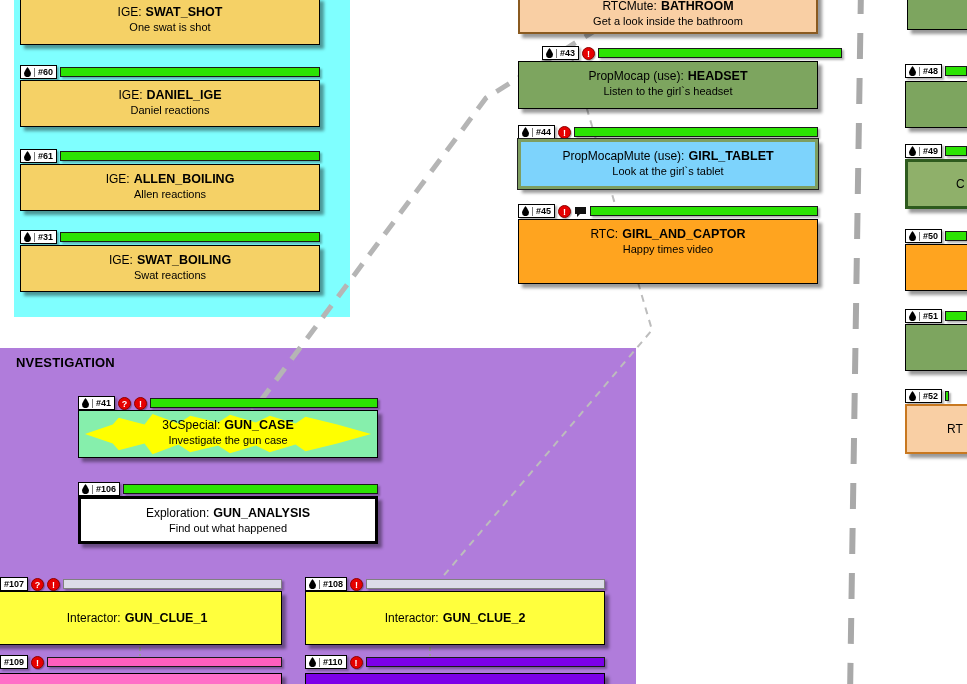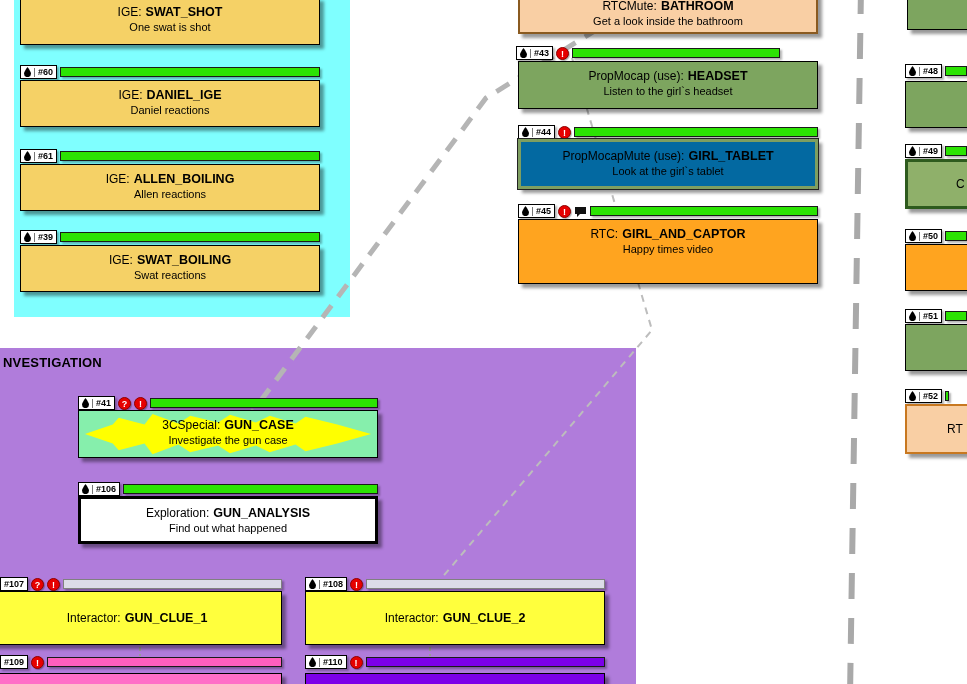--- a/index.html
+++ b/index.html
@@ -3,38 +3,38 @@
 <meta charset="utf-8">
 <style>
   html,body{margin:0;padding:0;background:#fff;}
   #stage{position:relative;width:967px;height:684px;overflow:hidden;background:#ffffff;
          font-family:"Liberation Sans",sans-serif;color:#000;}
 
   
   .panel{position:absolute;z-index:0;}
   #panel-cyan{left:14px;top:0;width:336px;height:317px;background:#7FFFFF;}
   #panel-purple{left:0;top:348px;width:636px;height:340px;background:#B07CDB;}
-  #panel-label{position:absolute;left:3px;top:355px;z-index:2;font-weight:bold;font-size:13px;letter-spacing:.2px;}
+  #panel-label{position:absolute;left:16px;top:355px;z-index:2;font-weight:bold;font-size:13px;letter-spacing:.2px;}
 
   
   #wires{position:absolute;left:0;top:0;z-index:1;pointer-events:none;}
 
   
   .card{position:absolute;z-index:2;border:1px solid #000;box-shadow:4px 4px 3px rgba(0,0,0,.40);
         text-align:center;box-sizing:border-box;}
   .title{font-size:12px;padding-top:7px;white-space:nowrap;}
   .pfx{margin-right:4px;text-align:right;}
   .b{font-weight:bold;font-size:12.5px;}
   .sub{font-size:11px;padding-top:2px;white-space:nowrap;}
   .one{display:flex;align-items:center;justify-content:center;}
   .one .title{padding-top:0;}
 
   .tan{background:#F5D166;}
   .green{background:#7DA55F;}
-  .palegreen{background:#0369a1;border:3px solid #7E9E60;outline:1px solid #222;}
+  .palegreen{background:#7dd3fc;border:3px solid #7E9E60;outline:1px solid #222;}
   .peach{background:#F9CFA4;border:2px solid #8A5A20;}
   .orange{background:#FFA41F;}
   .yellow{background:#FFFF3D;}
   .paleyellow{background:#86efac;}
   .white3{background:#fff;border:3px solid #000;}
   .pinkc{background:#FF6EC7;}
   .violetc{background:#7C00E8;}
   .green49{background:#8FB06A;border:3px solid #2E5B1E;}
   .peach52{background:#F9CFA4;border:2px solid #C87820;}
   .leftpad{display:flex;align-items:center;justify-content:flex-start;font-size:12px;}
@@ -65,21 +65,21 @@
   #c-swatshot{left:20px;top:-3px;width:300px;height:48px;}
   #r60{left:20px;top:65px;width:300px;}
   #c-daniel{left:20px;top:80px;width:300px;height:47px;}
   #r61{left:20px;top:149px;width:300px;}
   #c-allen{left:20px;top:164px;width:300px;height:47px;}
   #r62{left:20px;top:230px;width:300px;}
   #c-swatboil{left:20px;top:245px;width:300px;height:47px;}
 
   
   #c-bath{left:518px;top:-10px;width:300px;height:44px;}
-  #r43{left:516px;top:46px;width:264px;}
+  #r43{left:542px;top:46px;width:300px;}
   #c-head{left:518px;top:61px;width:300px;height:48px;}
   #r44{left:518px;top:125px;width:300px;}
   #c-tab{left:518px;top:139px;width:300px;height:50px;}
   #r45{left:518px;top:204px;width:300px;}
   #c-cap{left:518px;top:219px;width:300px;height:65px;}
 
   
   #r41{left:78px;top:396px;width:300px;}
   #c-case{left:78px;top:410px;width:300px;height:48px;}
   #r106{left:78px;top:482px;width:300px;}
@@ -170,21 +170,21 @@
     </div>
     <div class="sub">Allen reactions</div>
   </div>
 
   <div class="noderow" id="r62">
     <span class="badge">
       <svg class="drop">
           <use href="#dropdef"></use>
         </svg>
       <span class="sep"></span>
-      <span>#39</span>
+      <span>#31</span>
     </span>
     <span class="bar"></span>
   </div>
   <div class="card tan" id="c-swatboil">
     <div class="title">
       <span class="pfx">IGE:</span><span class="b">SWAT_BOILING</span>
     </div>
     <div class="sub">Swat reactions</div>
   </div>
 

